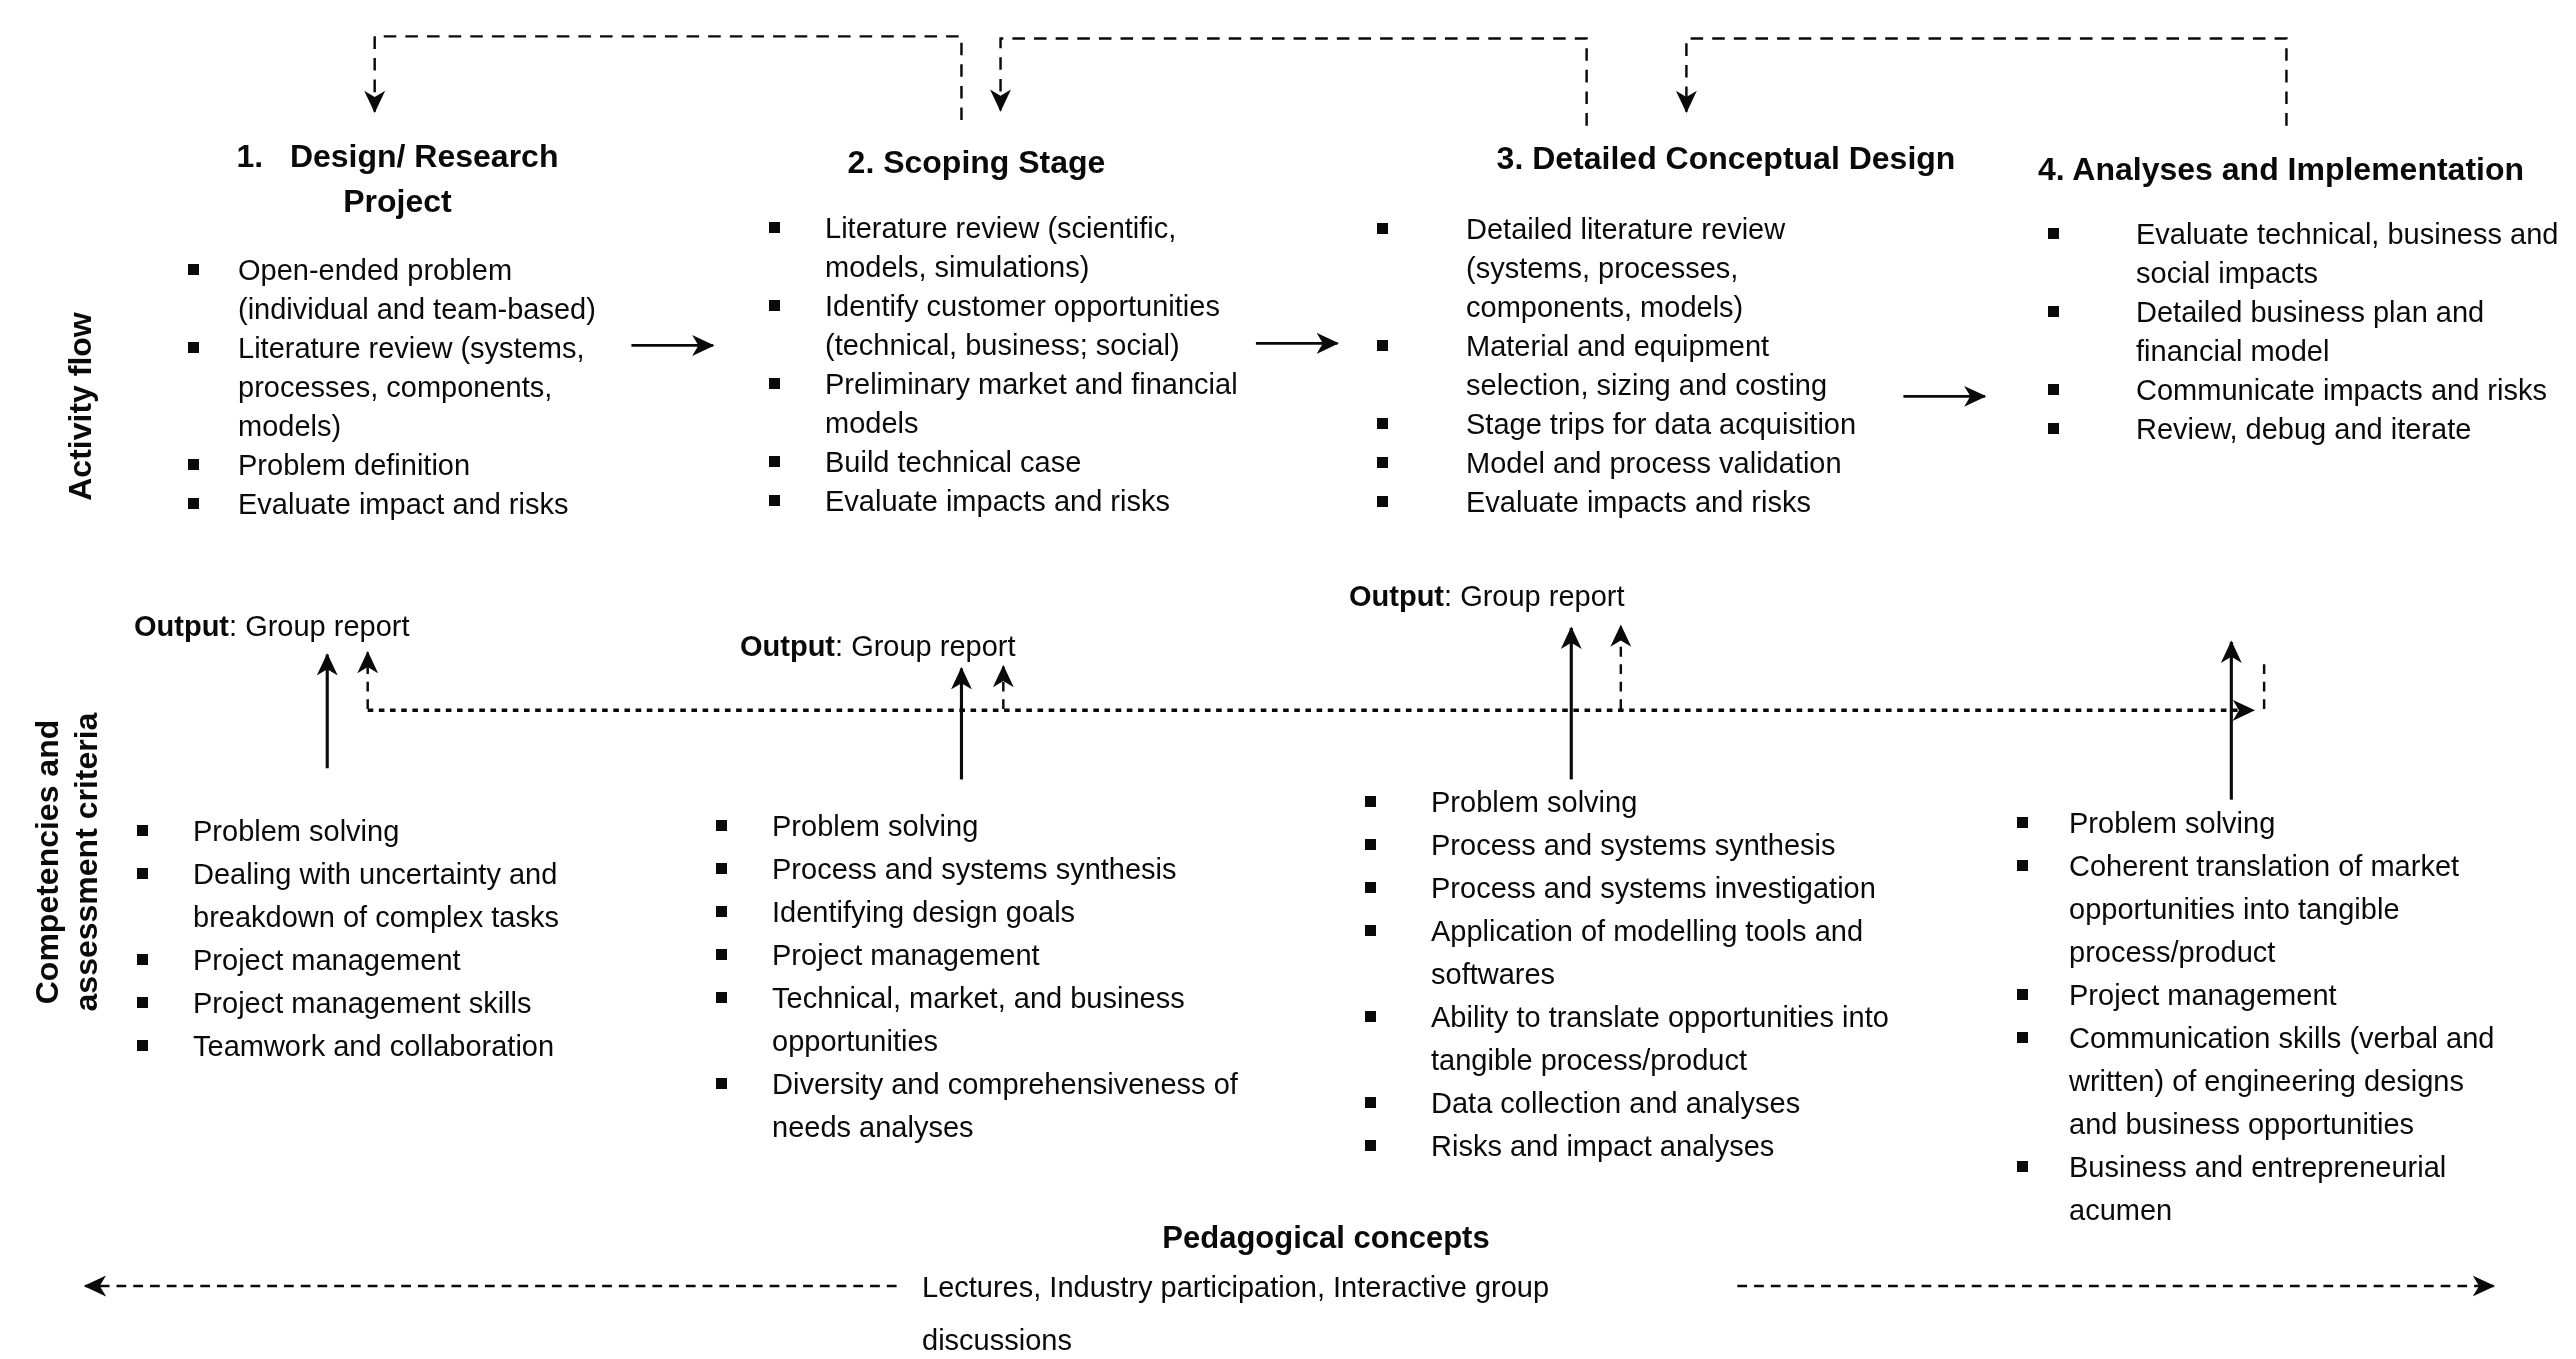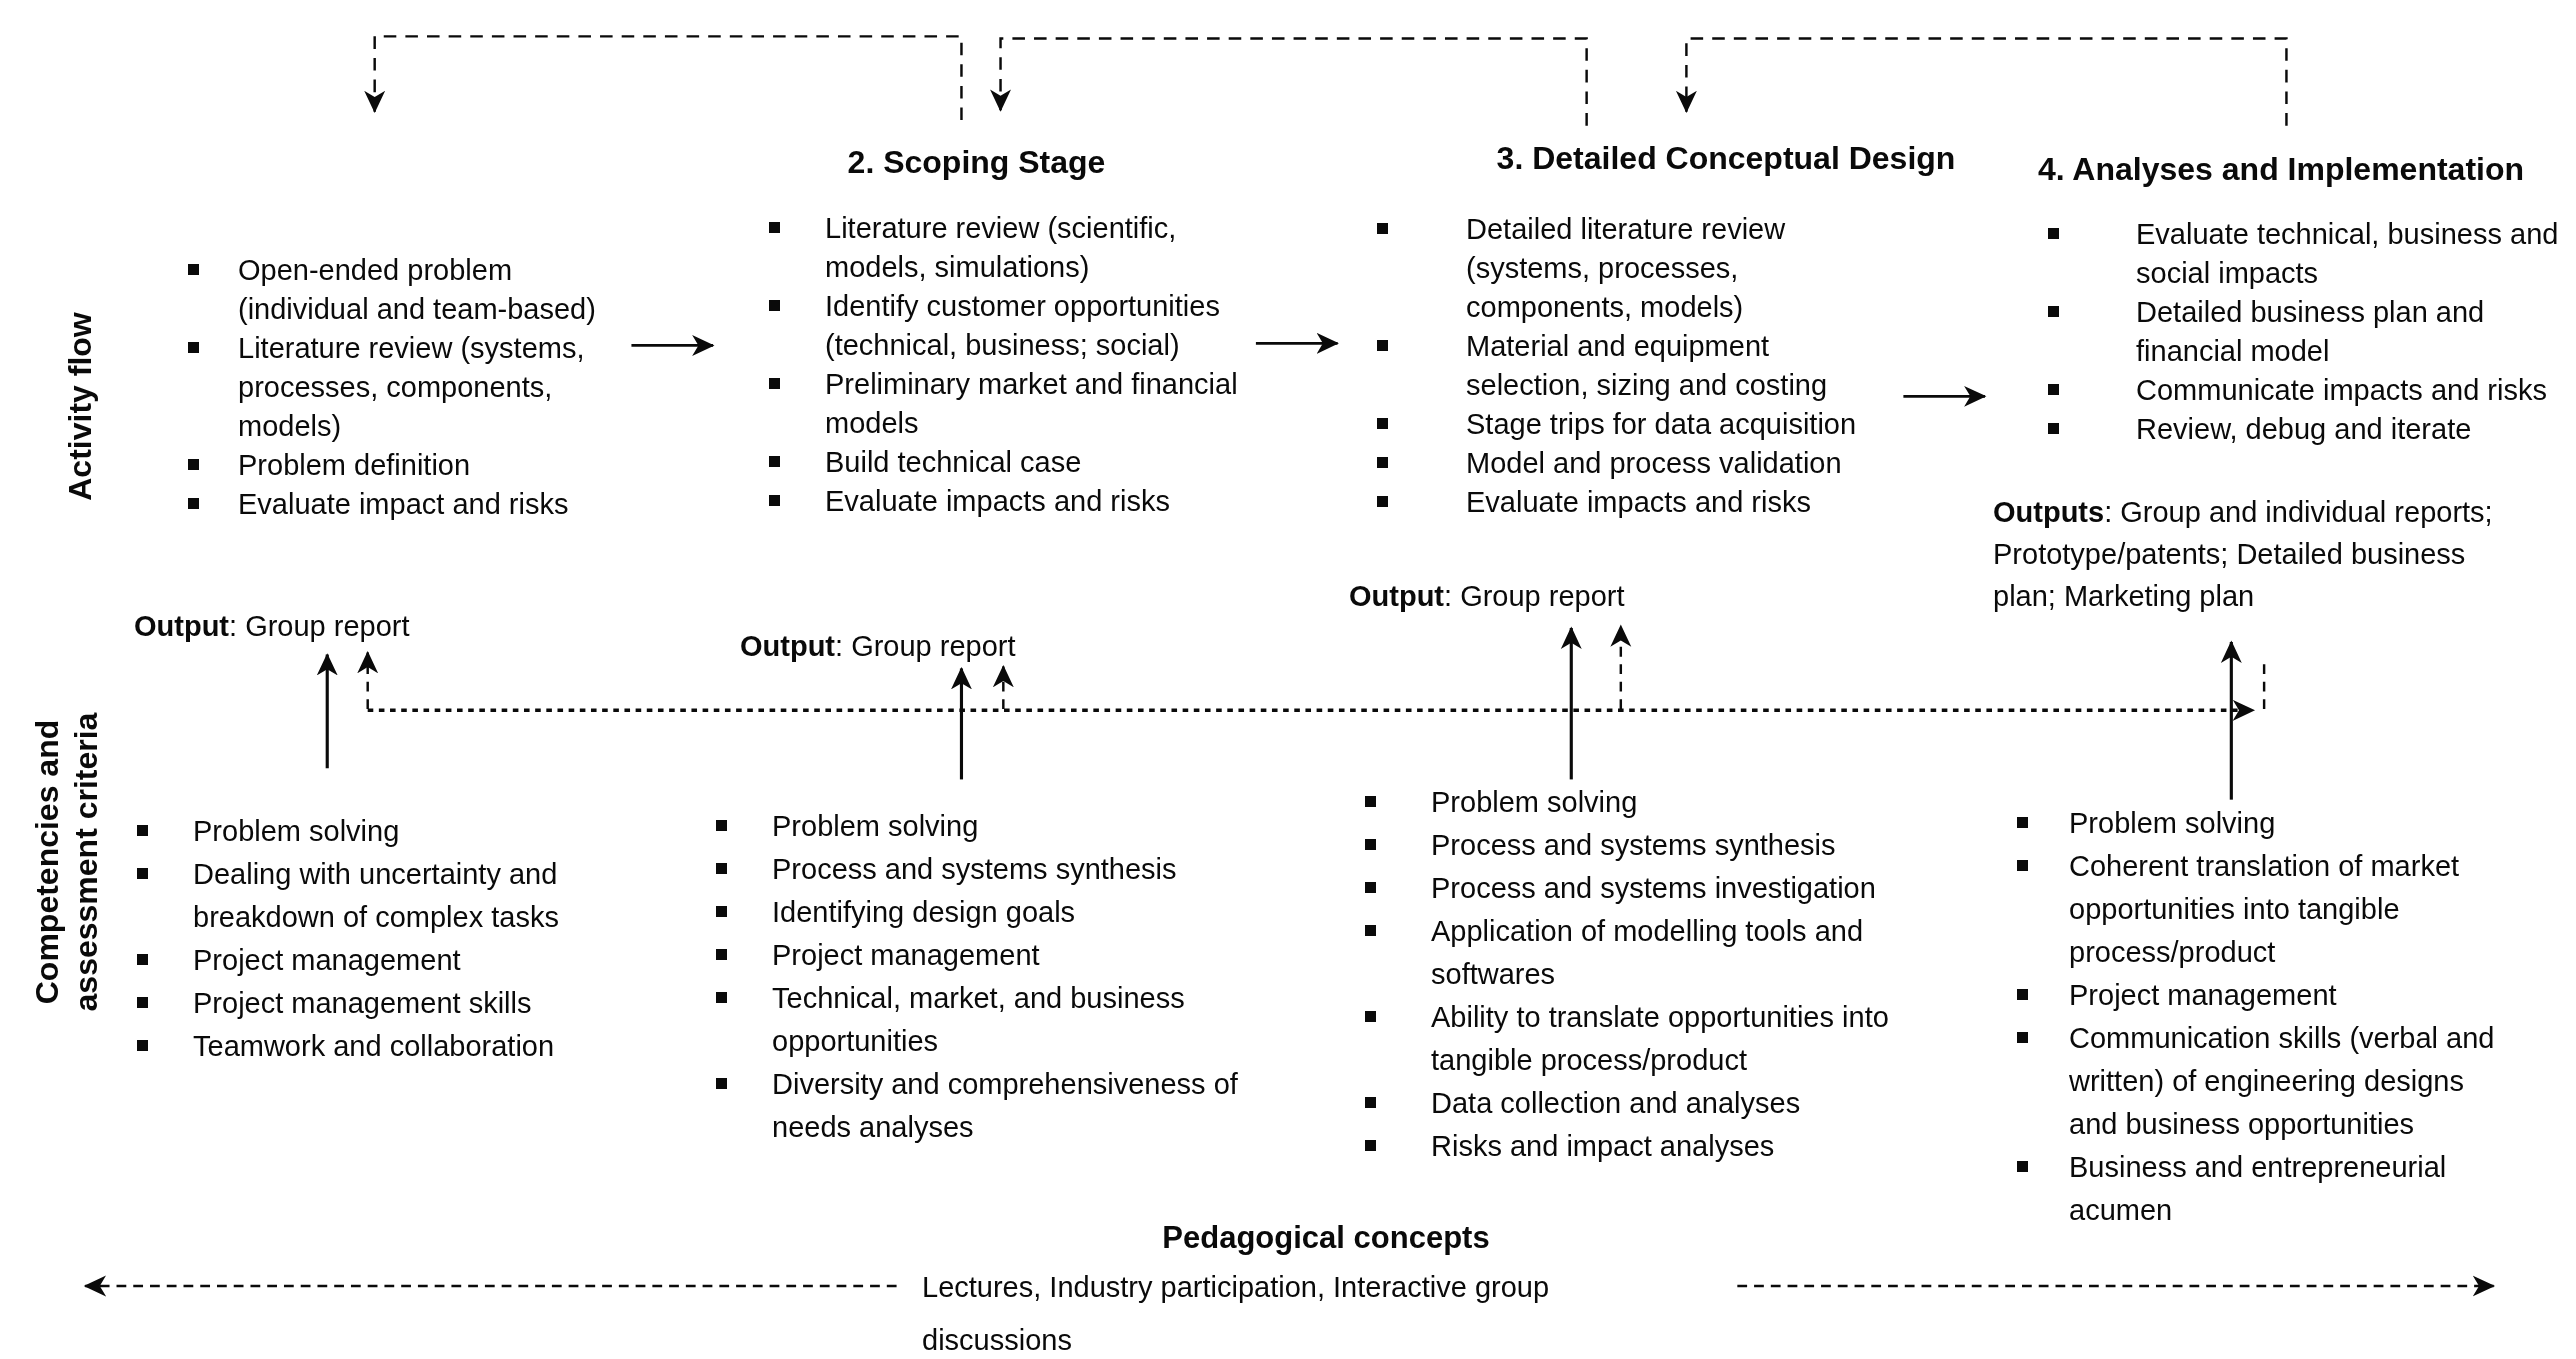--- a/index.html
+++ b/index.html
@@ -62,20 +62,21 @@
     <path d="M1285 1843 L122 1843" stroke="#0a0a0a" stroke-width="3.5" fill="none" stroke-dasharray="14 10" marker-end="url(#ah)"></path>
     <path d="M2490 1843 L3574 1843" stroke="#0a0a0a" stroke-width="3.5" fill="none" stroke-dasharray="14 10" marker-end="url(#ah)"></path>
   </svg>
 
   <div class="vlabel" style="left:-59px;top:387px;width:279px;">Activity flow</div>
   <div class="vlabel" style="left:-115px;top:823px;width:363px;">
     <div>Competencies and</div>
     <div>assessment criteria</div>
   </div>
 
+  <div class="stage-heading" style="left:188px;top:134px;width:419px;">1.&nbsp;&nbsp;&nbsp;Design/ Research Project</div>
   <div class="stage-heading" style="left:767px;top:140px;width:419px;">2. Scoping Stage</div>
   <div class="stage-heading" style="left:1440px;top:136px;width:572px;">3. Detailed Conceptual Design</div>
   <div class="stage-heading" style="left:2009px;top:147px;width:544px;">4. Analyses and Implementation</div>
 
   <ul class="blist s1" style="left:180px;top:243px;">
     <li>Open-ended problem (individual and team-based)</li>
     <li>Literature review (systems, processes, components, models)</li>
     <li>Problem definition</li>
     <li>Evaluate impact and risks</li>
   </ul>
@@ -101,23 +102,20 @@
   </ul>
 
   <div class="out" style="left:134px;top:606px;width:558px;">
     <b>Output</b><span>: Group report</span>
   </div>
   <div class="out" style="left:740px;top:626px;width:558px;">
     <b>Output</b><span>: Group report</span>
   </div>
   <div class="out" style="left:1349px;top:576px;width:558px;">
     <b>Output</b><span>: Group report</span>
-  </div>
-  <div class="out" style="left:1993px;top:491px;width:537px;line-height:42px;">
-    <b>Outputs</b><span>: Group and individual reports; Prototype/patents; Detailed business plan; Marketing plan</span>
   </div>
 
   <ul class="blist clist c1" style="left:129px;top:802px;">
     <li>Problem solving</li>
     <li>Dealing with uncertainty and breakdown of complex tasks</li>
     <li>Project management</li>
     <li>Project management skills</li>
     <li>Teamwork and collaboration</li>
   </ul>
   <ul class="blist clist c2" style="left:708px;top:797px;">

